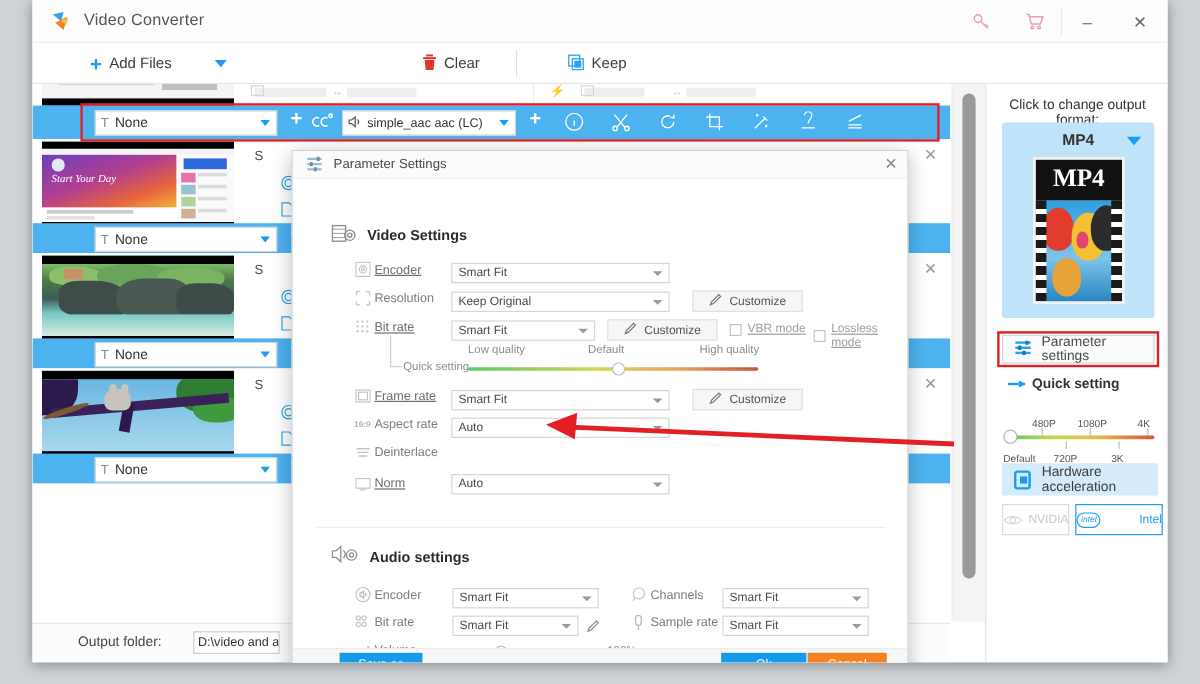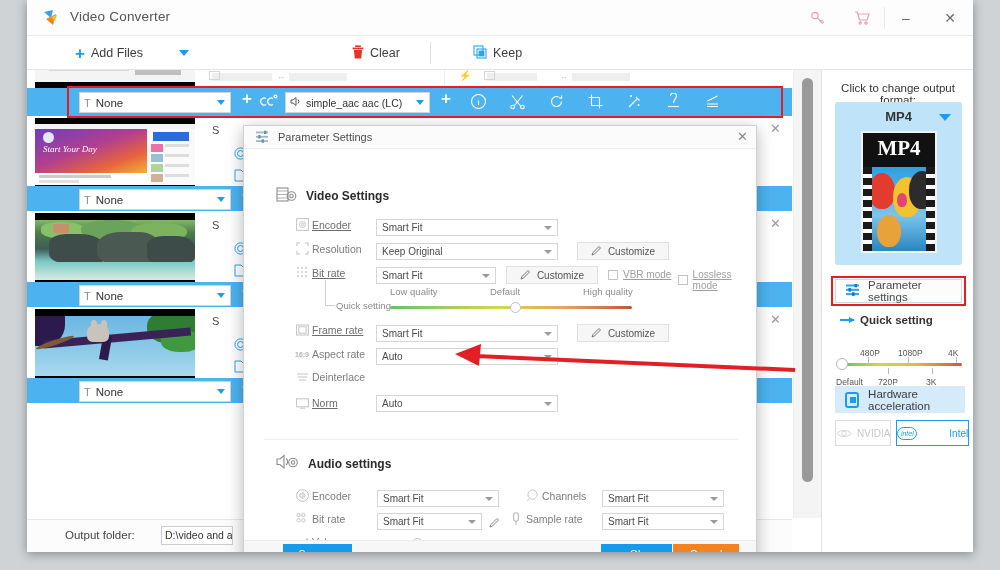--- a/index.html
+++ b/index.html
@@ -756,21 +756,21 @@
               <path d="M3.2 9.6 L1.4 11.8"></path>
             </svg>
         </span>
         <span class="flab">Channels</span>
       </div>
       <div class="dsel" style="position:absolute;left:358px;top:341px;width:122px;">
         <span>Smart Fit</span>
         <span class="cv"></span>
       </div>
 
-      <div class="frow" style="left:262px;top:363px;">
+      <div class="frow" style="left:278px;top:363px;">
         <span class="fic">
           <svg width="10" height="14" viewBox="0 0 10 14" fill="none" stroke="#b9b9b9" stroke-width="1.1">
             <rect x="2.6" y="0.8" width="4.8" height="8.4" rx="2.4"></rect>
               <path d="M5 9.2 V13"></path>
             </svg>
         </span>
         <span class="flab">Sample rate</span>
       </div>
       <div class="dsel" style="position:absolute;left:358px;top:364px;width:122px;">
         <span>Smart Fit</span>

